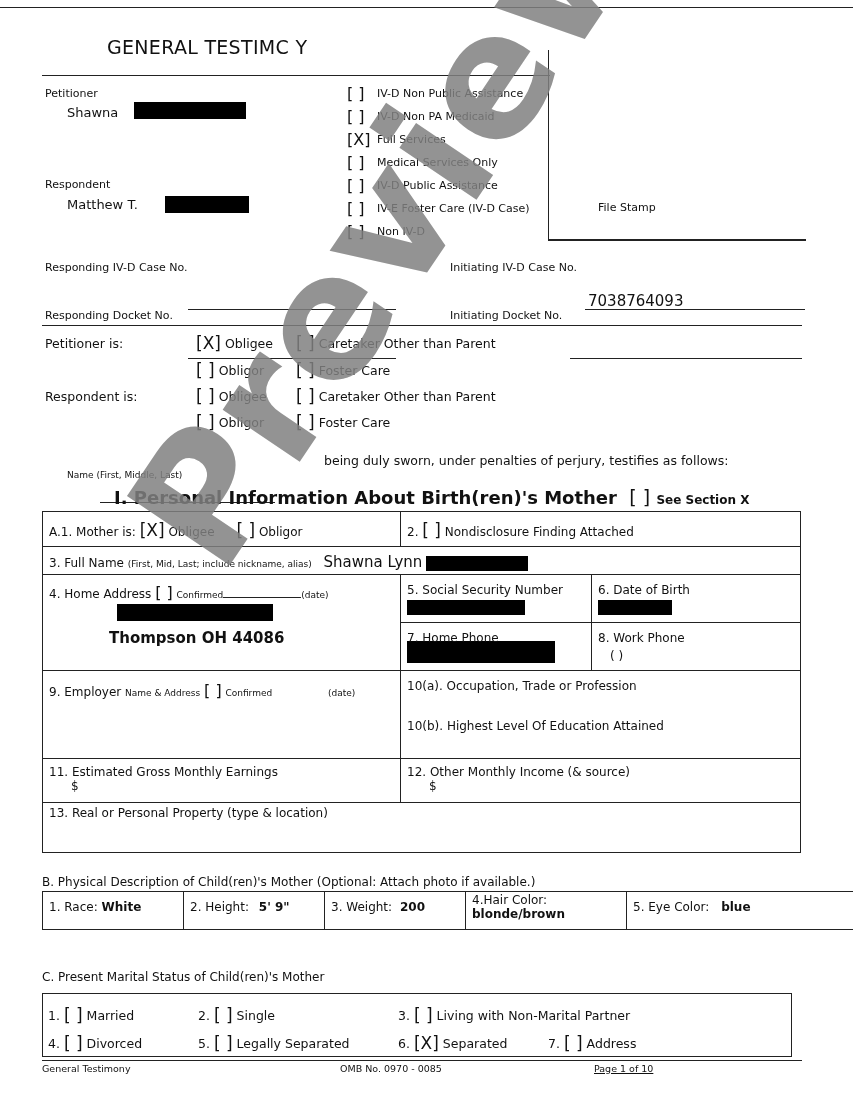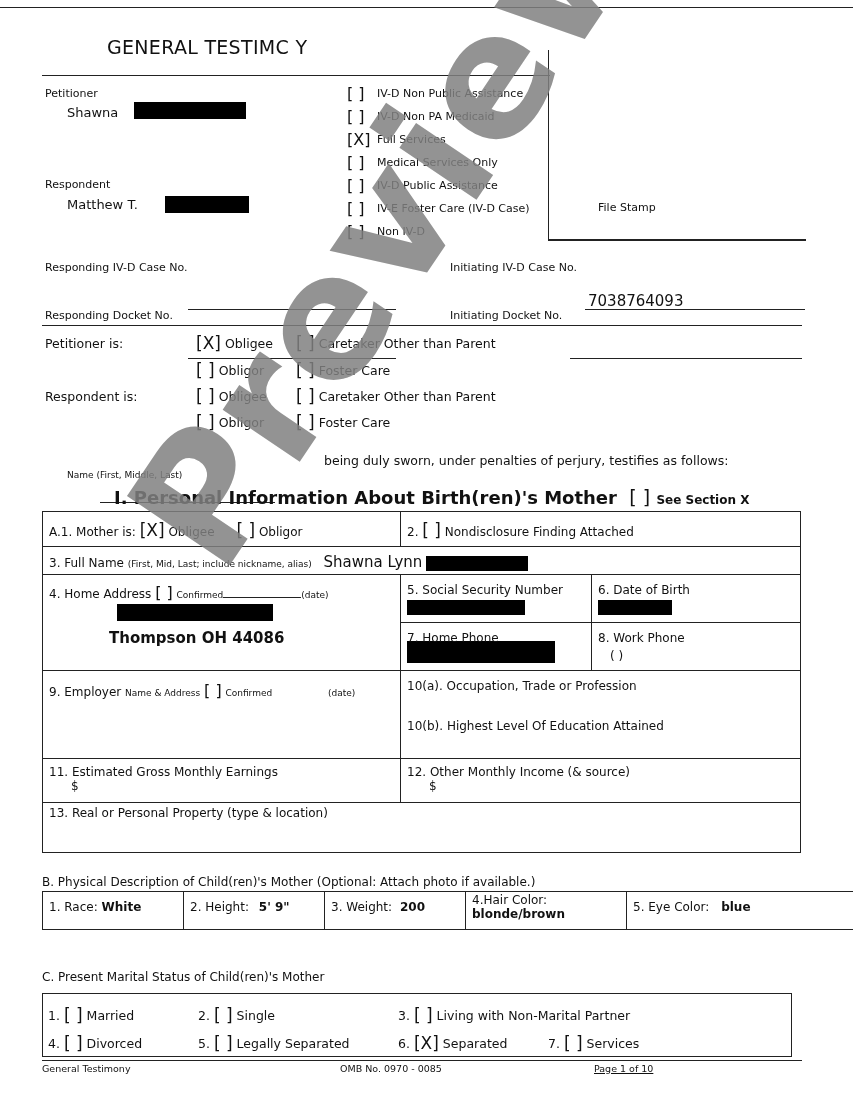--- a/index.html
+++ b/index.html
@@ -270,21 +270,21 @@
   <span>Legally Separated</span>
 </div>
 <div class="role-row" style="left:398px; top:1033px;">
   <span style="margin-right:4px;">6.</span>
   <span class="box">[X]</span>
   <span>Separated</span>
 </div>
 <div class="role-row" style="left:548px; top:1033px;">
   <span style="margin-right:4px;">7.</span>
   <span class="box">[  ]</span>
-  <span>Services</span>
+  <span>Address</span>
 </div>
 
 <div class="hline" style="left:42px; top:1060px; width:760px;"></div>
 <div class="footer" style="left:42px;">General Testimony</div>
 <div class="footer" style="left:340px;">OMB No. 0970 - 0085</div>
 <div class="footer" style="left:594px;text-decoration:underline;">Page 1 of 10</div>
 
 <div class="watermark">Preview</div>
 
 </body></html>

